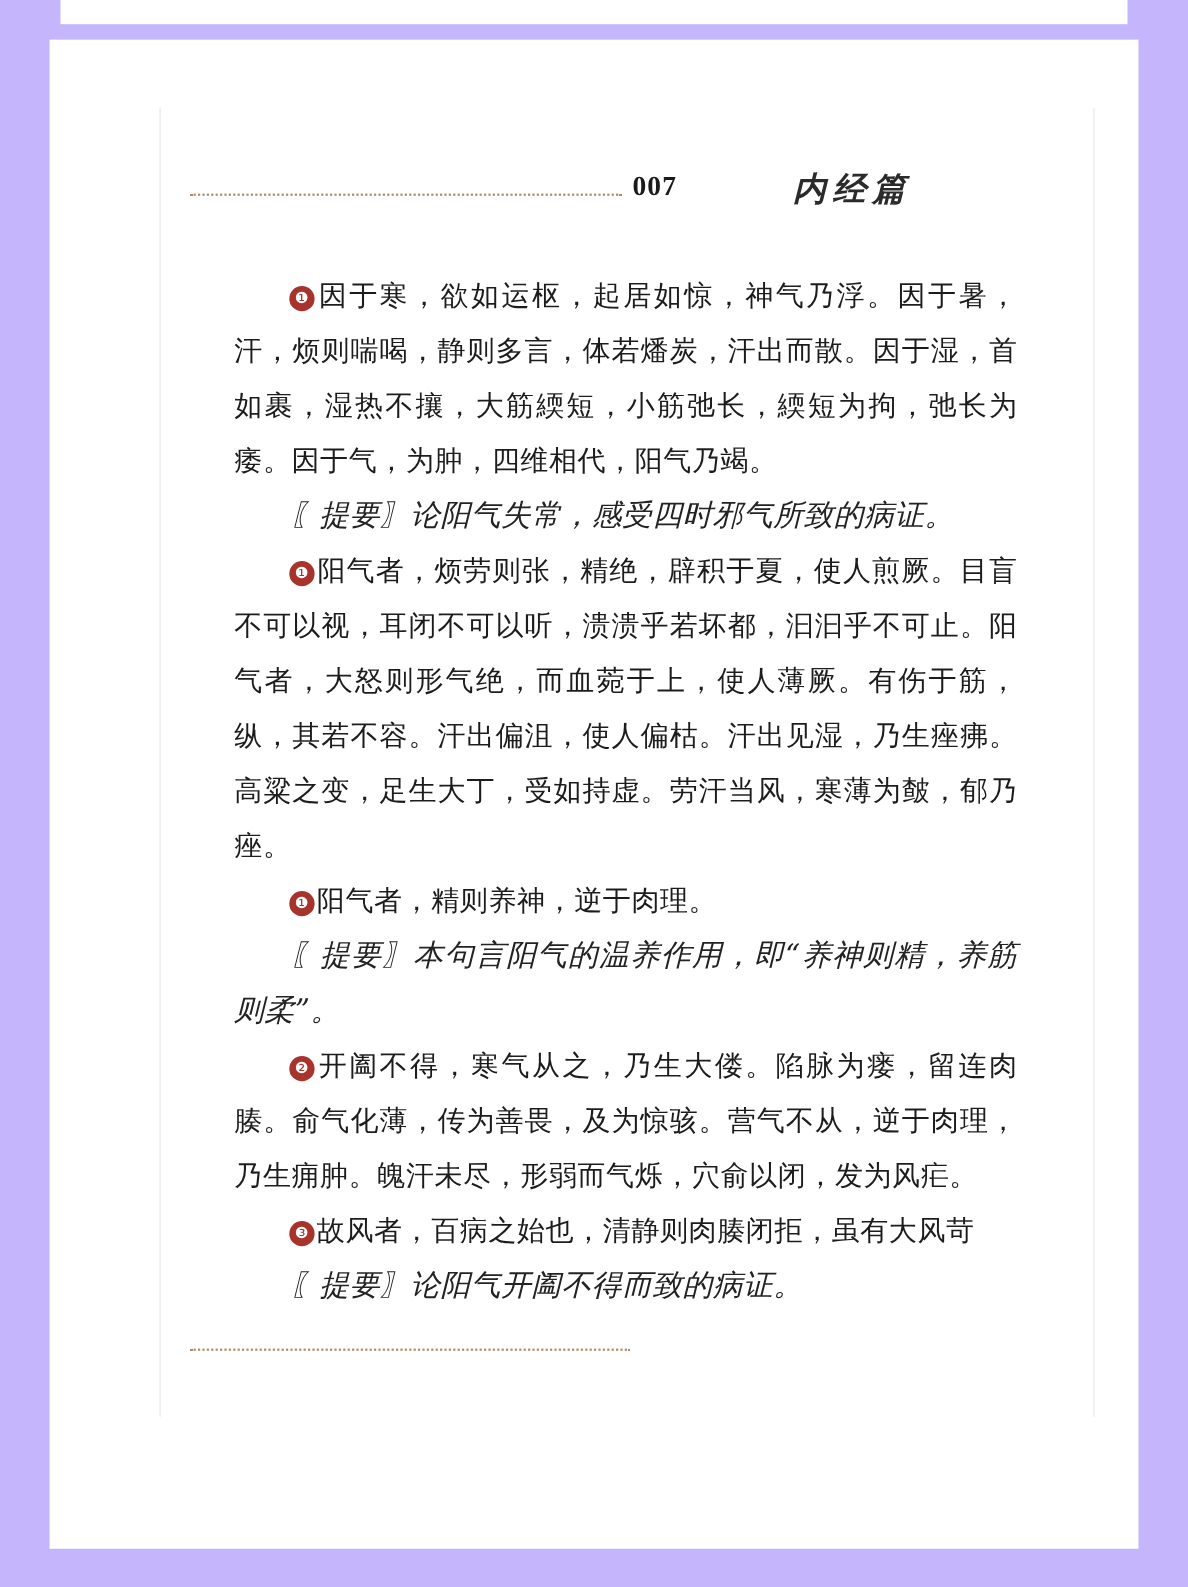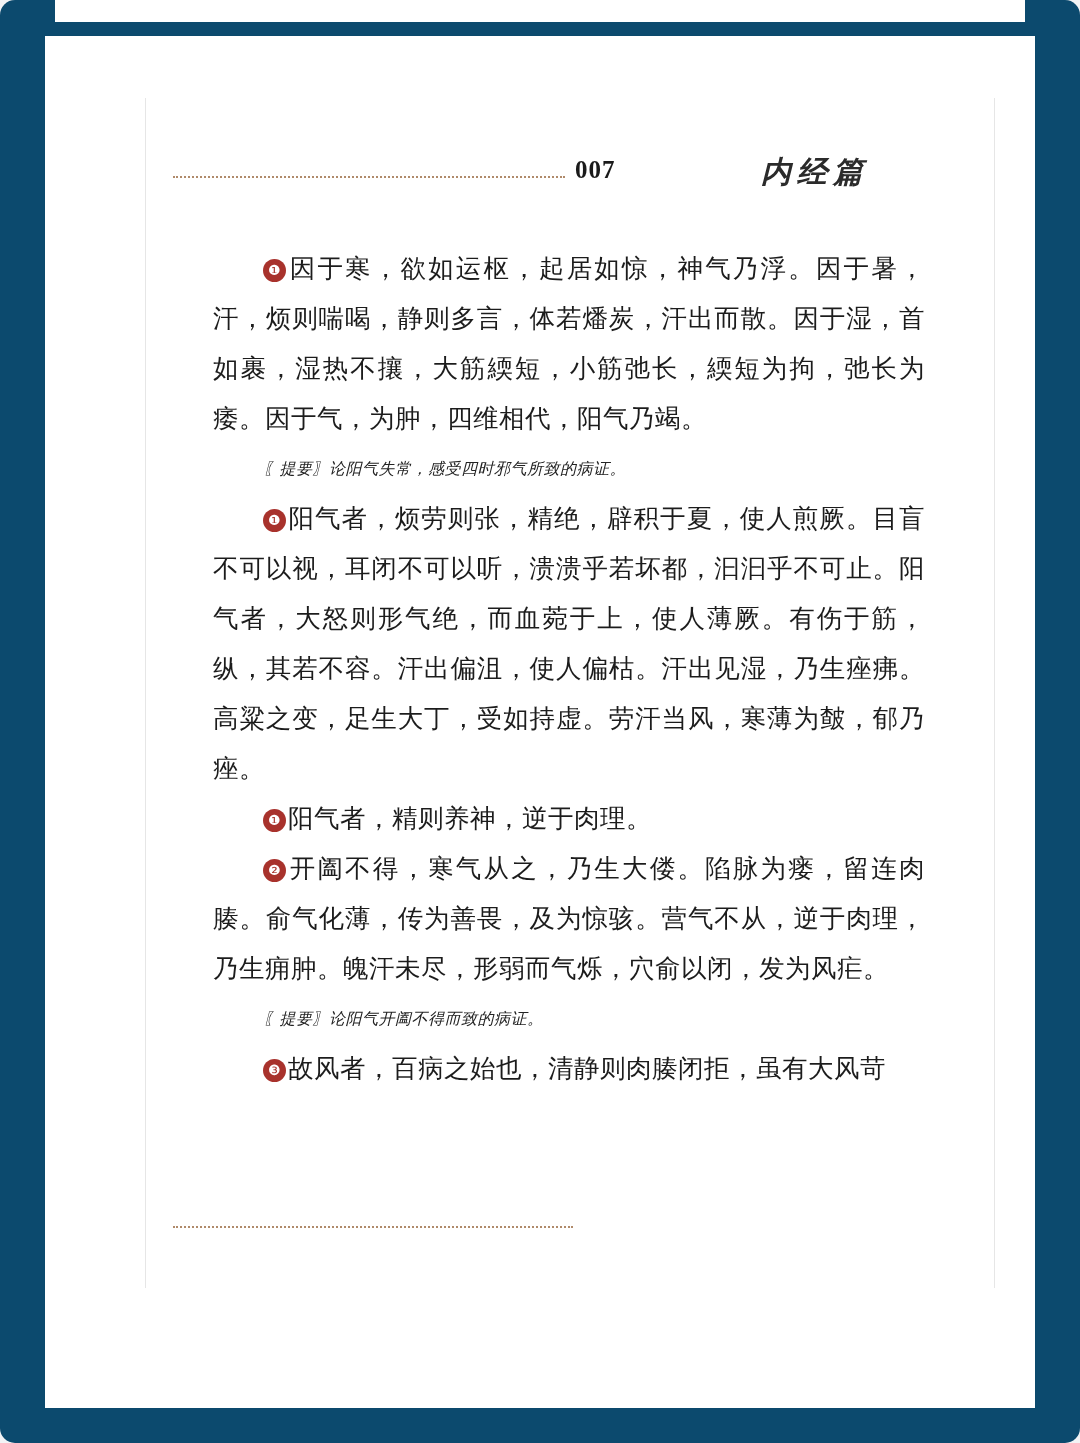--- a/index.html
+++ b/index.html
@@ -7,23 +7,22 @@
     padding: 0;
     background: #f2f3f5;
     width: 1080px;
     height: 1443px;
     font-family: "Liberation Serif", "DejaVu Serif", serif;
   }
   #page-root {
     position: relative;
     width: 1080px;
     height: 1443px;
-    background: #0c4a6e;
+    background: #c4b5fd;
     overflow: hidden;
-    border-radius: 15px;
   }
   
   .sheet-top {
     position: absolute;
     left: 55px;
     top: 0;
     width: 970px;
     height: 22px;
     background: #ffffff;
   }
@@ -76,21 +75,20 @@
   .chapter-title {
     position: absolute;
     left: 548px;
     top: -4px;
     font-family: Liberation Serif, serif;
     font-size: 30px;
     color: #2b2b2b;
     letter-spacing: 6px;
     font-style: italic;
     font-weight: bold;
-    margin-left: 40px;
   }
   
   .body-text {
     position: absolute;
     left: 168px;
     top: 208px;
     width: 712px;
   }
   .para {
     font-size: 25.5px;
@@ -98,21 +96,21 @@
     color: #1c1c1c;
     text-align: justify;
     text-justify: inter-character;
     margin: 0 0 0 0;
     text-indent: 50px;
     letter-spacing: 0.5px;
   }
   .para.note {
     font-style: italic;
     font-family: "DejaVu Serif", serif;
-    font-size: 16px;
+    font-size: 27px;
     color: #232323;
   }
   .marker {
     display: inline-block;
     width: 23px;
     height: 23px;
     line-height: 23px;
     border-radius: 50%;
     background: #a8322c;
     color: #ffffff;
@@ -154,25 +152,26 @@
 
       <p class="para"><span class="marker">❶</span><span>因于寒，欲如运枢，起居如惊，神气乃浮。因于暑，汗，烦则喘喝，静则多言，体若燔炭，汗出而散。因于湿，首如裹，湿热不攘，大筋緛短，小筋弛长，緛短为拘，弛长为痿。因于气，为肿，四维相代，阳气乃竭。</span></p>
 
       <p class="para note"><span>〖提要〗论阳气失常，感受四时邪气所致的病证。</span></p>
 
       <p class="para"><span class="marker">❶</span><span>阳气者，烦劳则张，精绝，辟积于夏，使人煎厥。目盲不可以视，耳闭不可以听，溃溃乎若坏都，汩汩乎不可止。阳气者，大怒则形气绝，而血菀于上，使人薄厥。有伤于筋，纵，其若不容。汗出偏沮，使人偏枯。汗出见湿，乃生痤疿。高粱之变，足生大丁，受如持虚。劳汗当风，寒薄为皶，郁乃痤。</span></p>
 
 
       <p class="para"><span class="marker">❶</span><span>阳气者，精则养神，逆于肉理。</span></p>
 
+      <p class="para note"><span>〖提要〗本句言阳气的温养作用，即“养神则精，养筋则柔”。</span></p>
 
       <p class="para"><span class="marker">❷</span><span>开阖不得，寒气从之，乃生大偻。陷脉为瘘，留连肉腠。俞气化薄，传为善畏，及为惊骇。营气不从，逆于肉理，乃生痈肿。魄汗未尽，形弱而气烁，穴俞以闭，发为风疟。</span></p>
 
+      <p class="para"><span class="marker">❸</span><span>故风者，百病之始也，清静则肉腠闭拒，虽有大风苛</span></p>
+
       <p class="para note"><span>〖提要〗论阳气开阖不得而致的病证。</span></p>
-
-      <p class="para"><span class="marker">❸</span><span>故风者，百病之始也，清静则肉腠闭拒，虽有大风苛</span></p>
 
     </div>
 
     <div class="footer-dots"></div>
 
   </div>
 </div>
 
 </body></html>

